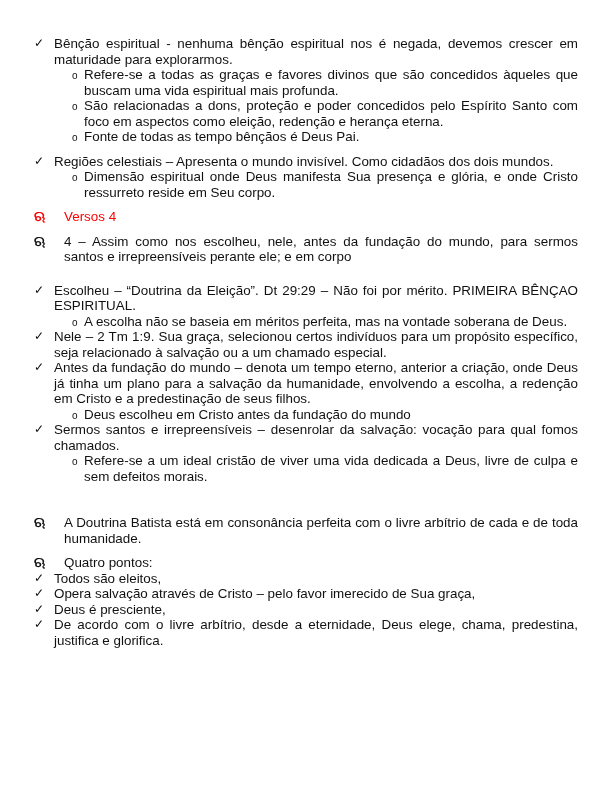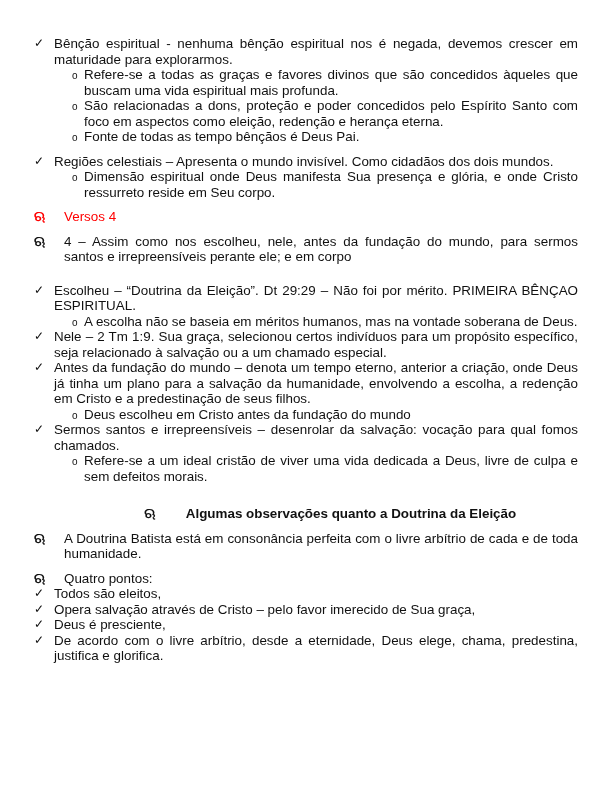--- a/index.html
+++ b/index.html
@@ -67,21 +67,21 @@
   </div>
 
   <div class="gap" style="height:18px"></div>
 
   <div class="blk">
     <span class="chk">✓</span>
     <div class="chk-text"><span class="u">Escolheu</span><span> – “Doutrina da Eleição”. Dt 29:29 – Não foi por mérito. PRIMEIRA BÊNÇAO ESPIRITUAL.</span></div>
   </div>
   <div class="sub">
       <span class="bul">o</span>
-      <div class="txt">A escolha não se baseia em méritos humanos, mas na vontade soberana de Deus.</div>
+      <div class="txt">A escolha não se baseia em méritos perfeita, mas na vontade soberana de Deus.</div>
     </div>
 
   <div class="blk">
     <span class="chk">✓</span>
     <div class="chk-text"><span class="u">Nele</span><span> – 2 Tm 1:9. Sua graça, selecionou certos indivíduos para um propósito específico, seja relacionado à salvação ou a um chamado especial.</span></div>
   </div>
 
   <div class="blk">
     <span class="chk">✓</span>
     <div class="chk-text"><span class="u">Antes da fundação do mundo</span><span> – denota um tempo eterno, anterior a criação, onde Deus já tinha um plano para a salvação da humanidade, envolvendo a escolha, a redenção em Cristo e a predestinação de seus filhos.</span></div>
@@ -95,23 +95,20 @@
     <span class="chk">✓</span>
     <div class="chk-text"><span class="u">Sermos santos e irrepreensíveis </span><span>– desenrolar da salvação: vocação para qual fomos chamados.</span></div>
   </div>
   <div class="sub">
       <span class="bul">o</span>
       <div class="txt">Refere-se a um ideal cristão de viver uma vida dedicada a Deus, livre de culpa e sem defeitos morais.</div>
     </div>
 
   <div class="gap" style="height:22px"></div>
 
-  <div class="heading">
-    <span class="sym">ଋ</span><span>Algumas observações quanto a Doutrina da Eleição</span>
-  </div>
 
   <div class="gap"></div>
   <div class="sym-row">
     <span class="sym">ଋ</span>
     <div class="txt"><span class="u">A Doutrina Batista </span><span>está em consonância perfeita com o livre arbítrio de cada e de toda humanidade.</span></div>
   </div>
 
   <div class="gap"></div>
   <div class="sym-row">
     <span class="sym">ଋ</span>

